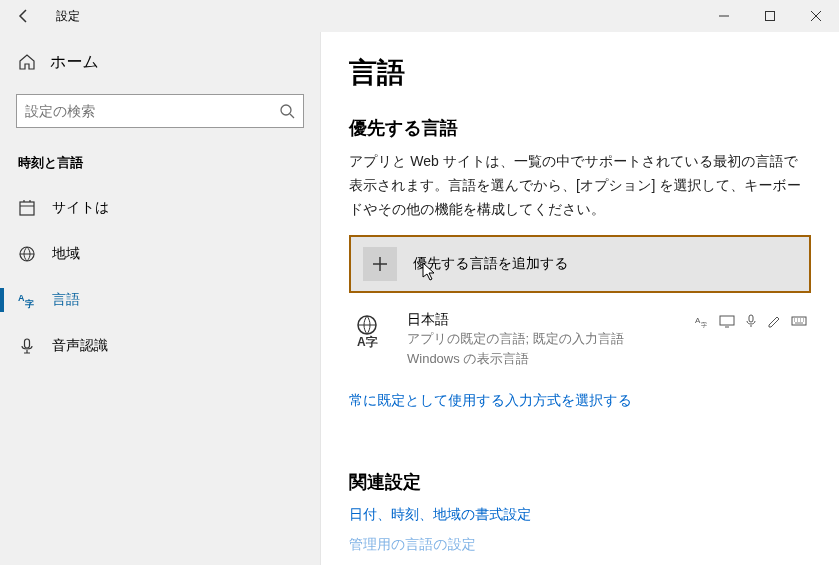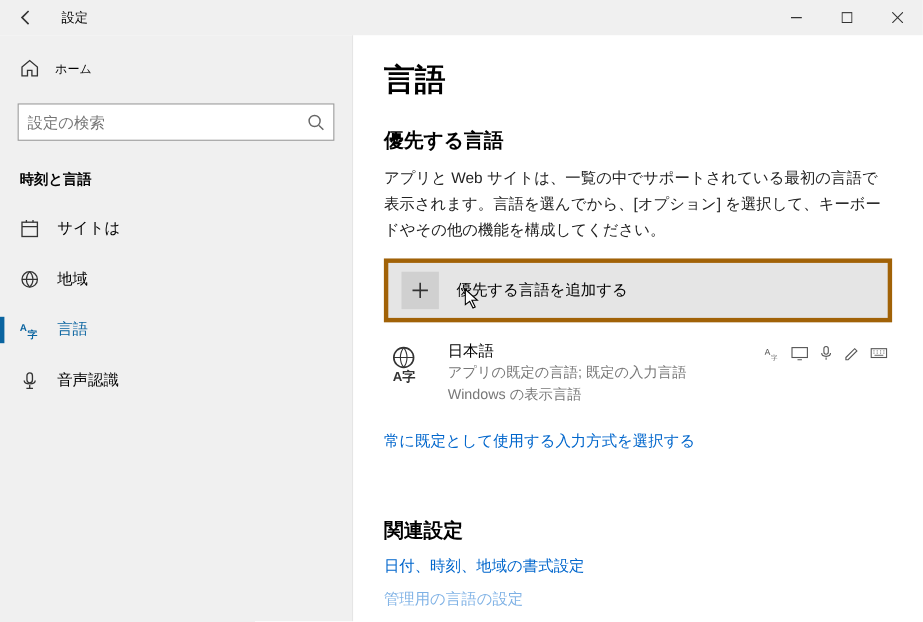--- a/index.html
+++ b/index.html
@@ -9,40 +9,40 @@
 .titlebar .back { width: 48px; height: 32px; display: flex; align-items: center; justify-content: center; cursor: pointer; }
 .titlebar .title { font-size: 12px; padding-left: 8px; text-align: center; }
 .titlebar .spacer { flex: 1; }
 .titlebar .winbtn { width: 46px; height: 32px; display: flex; align-items: center; justify-content: center; cursor: pointer; }
 
 .container { display: flex; height: calc(565px - 32px); }
 
 .sidebar { width: 320px; background: #f0f0f0; padding: 10px 0 0 0; position: relative; }
 .sidebar .home { display: flex; align-items: center; height: 40px; padding-left: 18px; gap: 14px; cursor: pointer; }
 .sidebar .home .icon { width: 18px; }
-.sidebar .home .label { font-size: 11px; font-family: Liberation Mono, monospace; }
+.sidebar .home .label { font-size: 16px; font-family: Liberation Mono, monospace; }
 
 .searchbox { margin: 12px 16px 8px 16px; height: 34px; border: 1px solid #999; background: #fff; display: flex; align-items: center; padding: 0 8px; }
 .searchbox input { flex: 1; border: none; outline: none; font-size: 14px; background: transparent; }
 .searchbox .sicon { width: 16px; }
 
 .section-header { font-size: 13px; font-weight: 600; padding: 18px 28px 10px 18px; }
 
 .navitem { height: 40px; display: flex; align-items: center; gap: 16px; padding-left: 18px; cursor: pointer; position: relative; margin-top: 6px; }
 .navitem.active::before { content: ""; position: absolute; left: 0; top: 8px; bottom: 8px; width: 4px; background: #0a64a0; }
 .navitem .nicon { width: 18px; display: flex; align-items: center; justify-content: center; }
 .navitem .nlabel { font-size: 14px; }
 .navitem.active .nlabel { color: #0a64a0; }
 
 .main { flex: 1; padding: 22px 28px 0 28px; overflow: hidden; position: relative; border-left: 1px solid #e5e5e5; }
 .main h1 { font-size: 28px; font-weight: 600; margin-bottom: 24px; }
 .main h2 { font-size: 18px; font-weight: 600; margin-bottom: 10px; }
 .main .desc { font-size: 14px; color: #222; line-height: 1.7; margin-bottom: 14px; }
 
-.addlang { border: 4px solid #a16207; background: #e5e5e5; height: 58px; display: flex; align-items: center; padding: 12px 12px; gap: 16px; cursor: pointer; margin-bottom: 12px; }
+.addlang { border: 2px solid #a16207; background: #e5e5e5; height: 58px; display: flex; align-items: center; padding: 12px 12px; gap: 16px; cursor: pointer; margin-bottom: 12px; }
 .addlang .plusbox { width: 34px; height: 34px; background: #d0d0d0; display: flex; align-items: center; justify-content: center; }
 .addlang .pluslabel { font-size: 14px; }
 
 .langentry { display: flex; align-items: flex-start; padding: 6px 4px; gap: 16px; }
 .langentry .licon { width: 38px; padding-top: 2px; }
 .langentry .linfo { flex: 1; }
 .langentry .lname { font-size: 14px; font-weight: 500; }
 .langentry .lsub { font-size: 13px; color: #777; line-height: 1.5; }
 .langentry .badges { display: flex; gap: 8px; padding-top: 2px; }
 .langentry .badges .b { width: 16px; height: 16px; color: #555; }

